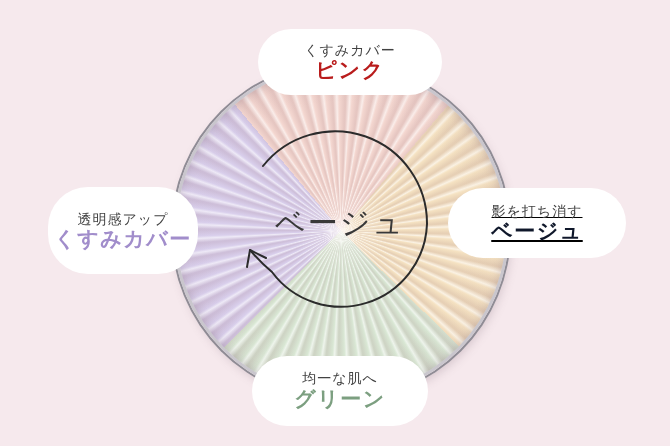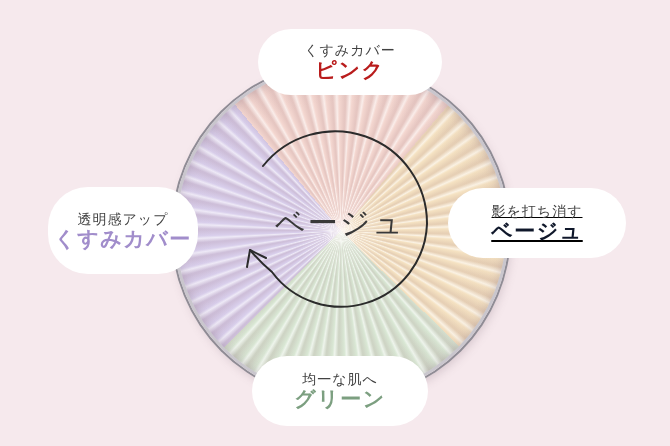--- a/index.html
+++ b/index.html
@@ -45,21 +45,21 @@
   
   .pill{
     position:absolute;background:#ffffff;border-radius:40px;
     display:flex;flex-direction:column;align-items:center;justify-content:center;
     gap:3px;
   }
   .pill .benefit{font-size:14px;font-weight:500;color:#424242;letter-spacing:1px;line-height:1;}
   .pill .name{font-size:21px;font-weight:700;letter-spacing:1.5px;line-height:1;}
   .pill-top{left:258px;top:29px;width:184px;height:66px;}
   .pill-right{left:448px;top:188px;width:178px;height:70px;text-decoration:underline;}
-  .pill-bottom{left:252px;top:356px;width:176px;height:70px;}
+  .pill-bottom{left:252px;top:356px;width:176px;height:70px;font-family:Liberation Serif, serif;}
   .pill-left{left:48px;top:187px;width:150px;height:87px;}
 </style>
 </head>
 <body style="background: rgb(246, 233, 237);">
 
 <div class="stage">
 
   <div class="powder"></div>
 
   <svg class="arrow-layer" viewBox="0 0 670 446" xmlns="http://www.w3.org/2000/svg">

